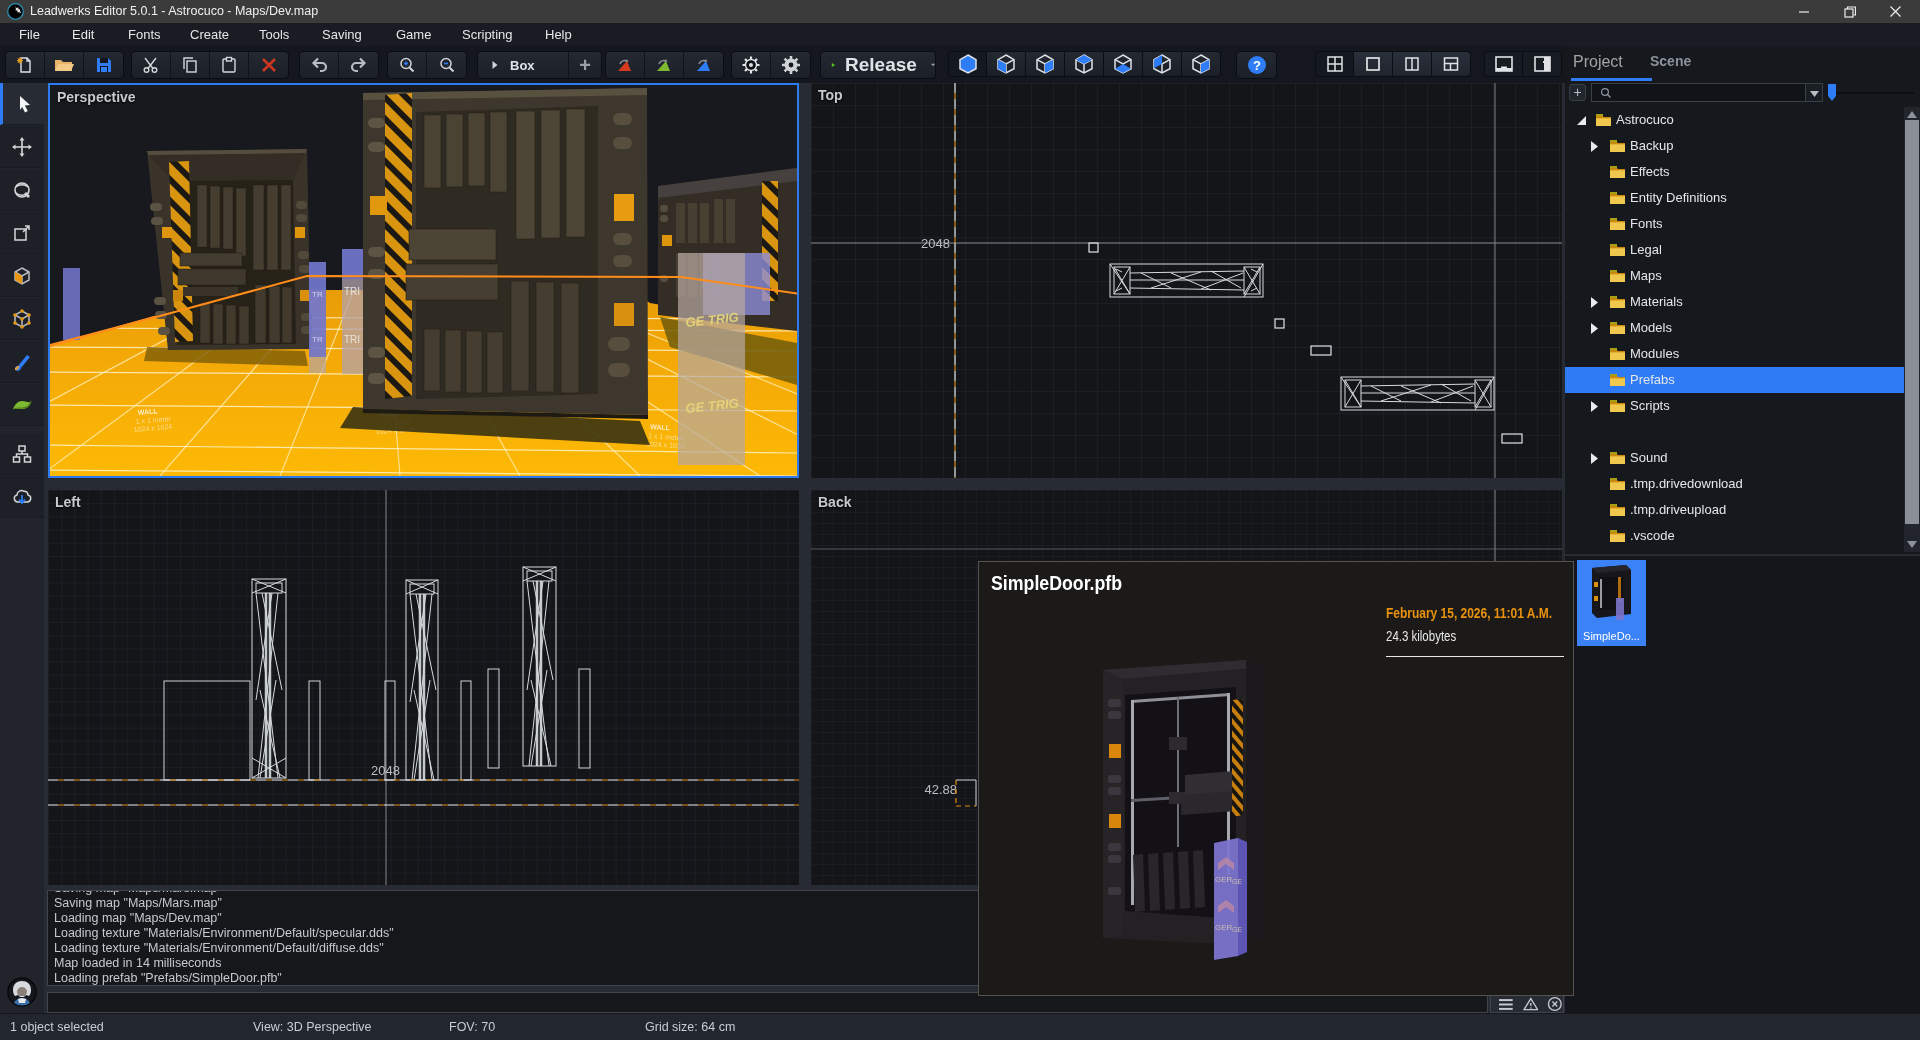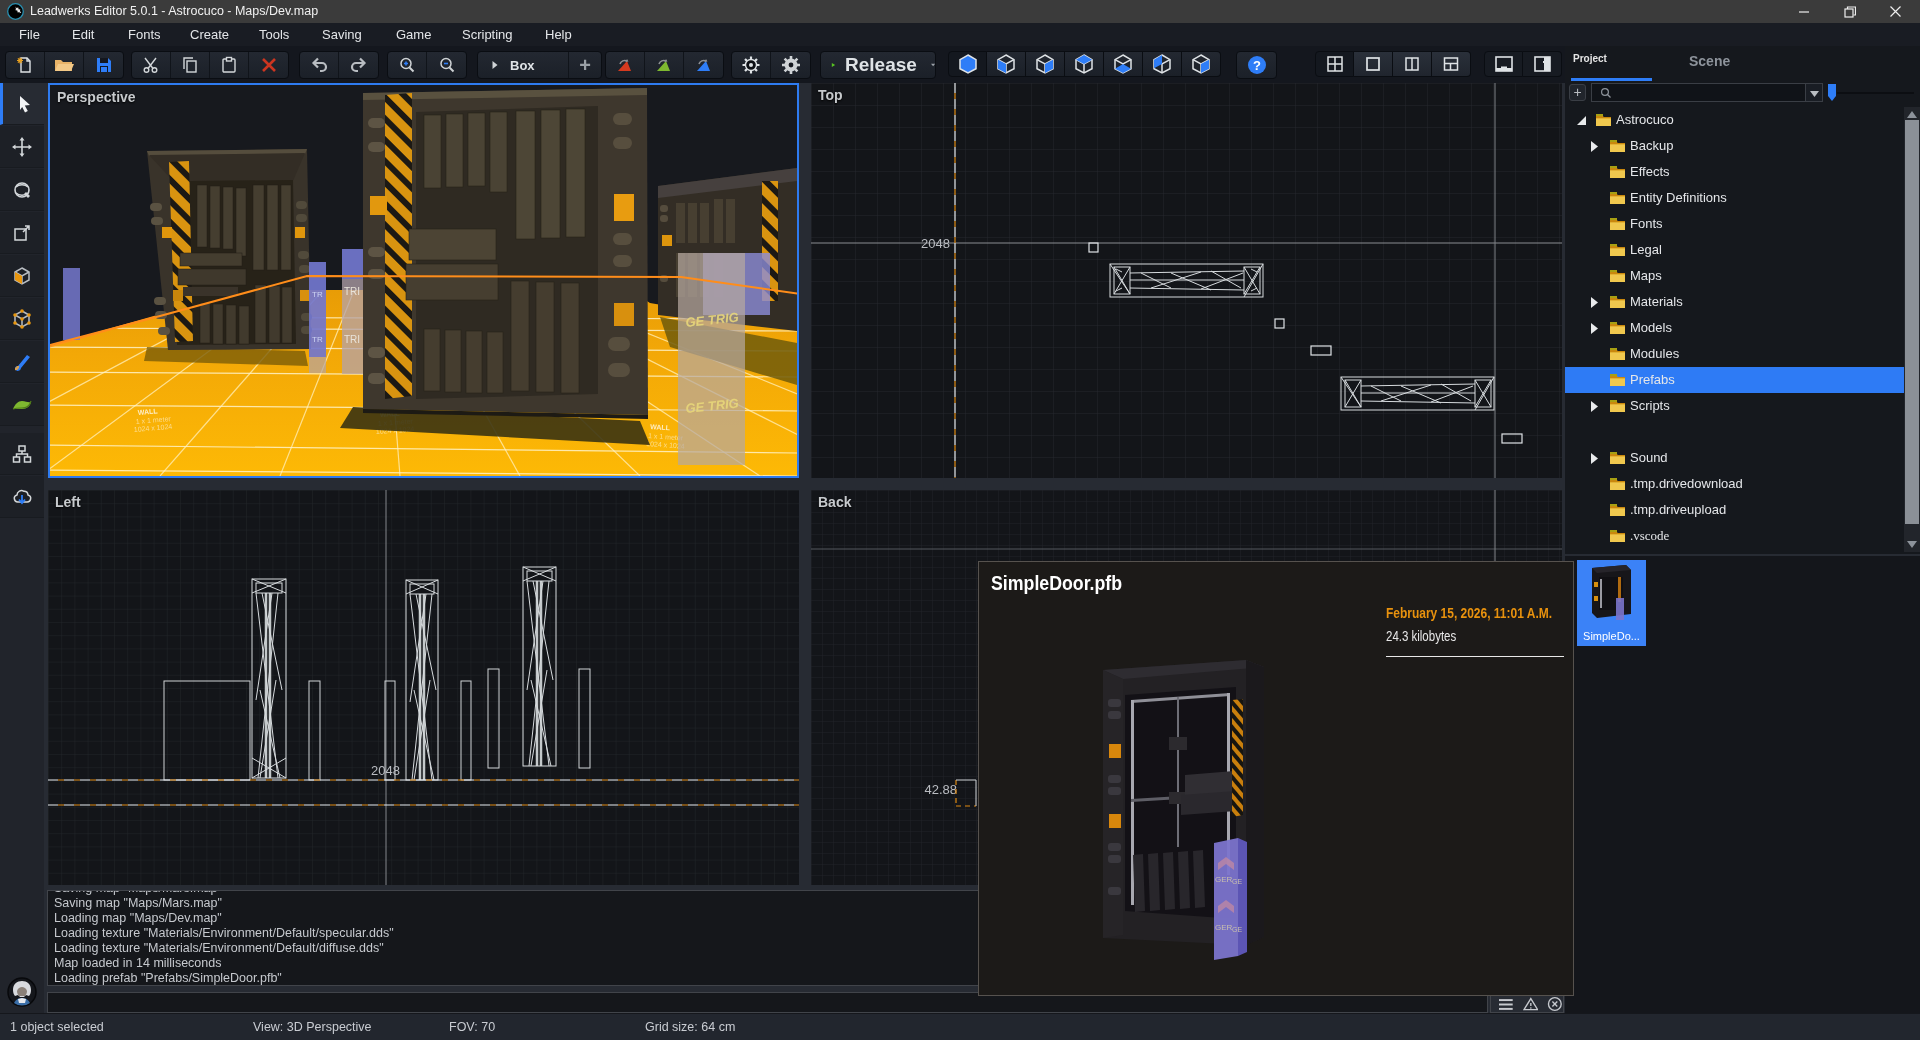--- a/index.html
+++ b/index.html
@@ -337,23 +337,23 @@
         </div>
       <div class="tbbtn" style="background:#171b22; border:1px solid #0a0d12; border-left:none; border-radius:0 4px 4px 0;">
           <svg width="22" height="20" viewBox="0 0 22 20">
             <rect x="4" y="3" width="15" height="14" fill="none" stroke="#dfe3e6" stroke-width="1.6"></rect>
             <path d="M13 3h6v14h-6zM12 7h2v2h-2z" fill="#dfe3e6"></path>
           </svg>
         </div>
     </div>
   </div>
   <div class="abs" id="tabbar">
-    <div class="abs" style="left:8px; top:7px; font-size:10px; font-weight:bold; color:#e5e5e5;">Project</div>
+    <div class="abs" style="left:8px; top:7px; font-size:16px; font-weight:normal; color:#a3a3a3;">Project</div>
     <div class="abs" style="left:6px; top:32px; width:81px; height:3px; background:#2e7df7;"></div>
-    <div class="abs" style="left:85px; top:7px; font-size:14px; font-weight:bold; color:#8d939b;margin-left:39px;">Scene</div>
+    <div class="abs" style="left:85px; top:7px; font-size:14px; font-weight:bold; color:#8d939b;">Scene</div>
   </div>
 
   <div class="abs" id="sidebar">
     <div class="abs sidebtn" style="top:0px; background:#272b33; border-left:3px solid #2e7df7;">
         <svg width="20" height="20" viewBox="0 0 20 20">
           <path d="M6 2l10 9-5.2.6 3 5.4-2.8 1.4-2.8-5.4L6 16z" fill="#f2f4f6"></path>
         </svg>
       </div>
     <div class="abs sidebtn" style="top:43px;">
         <svg width="22" height="22" viewBox="0 0 22 22">
@@ -957,21 +957,21 @@
           </svg>
           <div style="position:absolute;left:65px;top:5px;">.tmp.driveupload</div>
         </div>
       <div style="position:absolute;left:0;top:416px;width:339px;height:26px;">
           <svg width="17" height="14" viewBox="0 0 17 14" style="position:absolute;left:44px;top:6px;">
             <path d="M1 2h6l1.5 2H16v9H1z" fill="#ecc03e"></path>
             <path d="M1 2h6l1.5 2H16v1.6H1z" fill="#c9880e"></path>
             <rect x="1" y="1" width="7" height="2" fill="#a8a012"></rect>
             <path d="M1 5.6h15V13H1z" fill="#f0c84e"></path>
           </svg>
-          <div style="position:absolute;left:65px;top:5px;font-family:Liberation Serif, serif;">.vscode</div>
+          <div style="position:absolute;left:65px;top:5px;">.vscode</div>
         </div>
     </div>
 
     <div class="abs" style="left:339px; top:24px; width:16px; height:445px; background:#22252b;">
       <svg width="10" height="7" viewBox="0 0 10 7" style="position:absolute;left:3px;top:4px;">
           <path d="M0 7l5-7 5 7z" fill="#8d939b"></path>
         </svg>
       <div class="abs" style="left:1px; top:13px; width:14px; height:404px; background:#8b9097;"></div>
       <svg width="10" height="7" viewBox="0 0 10 7" style="position:absolute;left:3px;top:434px;">
           <path d="M0 0l5 7 5-7z" fill="#8d939b"></path>

